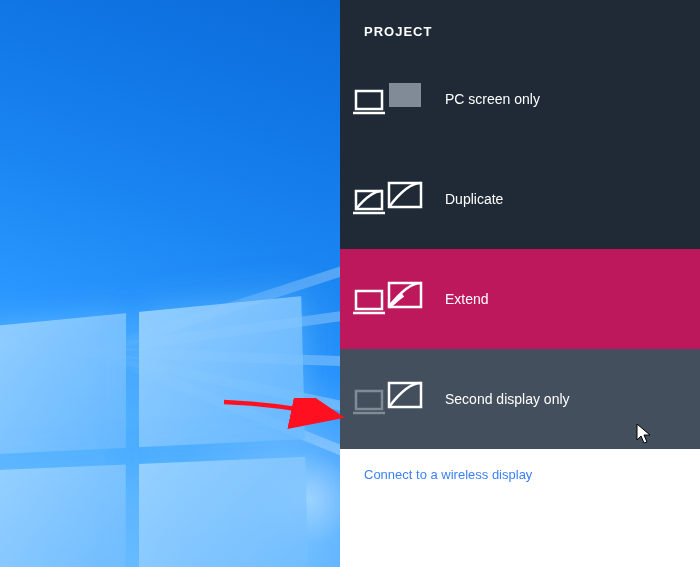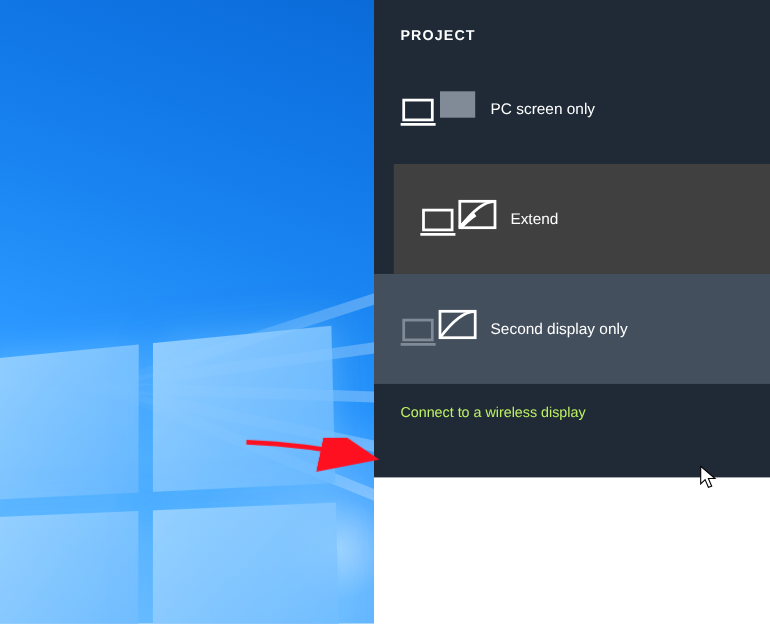--- a/index.html
+++ b/index.html
@@ -42,31 +42,31 @@
     
     .panel {
       position: absolute; left: 340px; top: 0; width: 360px; height: 434px;
       background: #1f2a36; color: #ffffff;
     }
     .panel-header { padding: 24px 24px 10px; }
     .panel-title { font-size: 13px; font-weight: 700; letter-spacing: 1px; }
 
     .options { }
     .option {
-      display: flex; align-items: center; gap: 12px;
-      height: 100px; padding: 0 24px;
+      display: flex; align-items: center; gap: 22px;
+      height: 100px; padding: 0 13px;
       cursor: pointer;
       color: #ffffff; font-size: 14px;
     }
     .option .icon-wrap { width: 70px; display:flex; justify-content:center; }
-    .option.selected    { background: #404040; margin-left: 18px; }
+    .option.selected    { background: #be185d; }
     .option.highlighted { background: #434f5c; }
 
     .wireless-link {
-      display: block; padding: 18px 24px; color: #bef264; font-size: 13px; cursor: pointer;
+      display: block; padding: 18px 24px; color: #3b82f6; font-size: 13px; cursor: pointer;
     }
 
     
     .arrow-annot {
       position: absolute; left: 218px; top: 398px; pointer-events: none;
     }
 
     
     .cursor {
       position: absolute; left: 636px; top: 423px; pointer-events: none;
@@ -110,20 +110,38 @@
             </g>
 
             <g fill="#808b97">
               <rect x="36" y="6" width="32" height="24"></rect>
             </g>
           </svg>
         </span>
         <span>PC screen only</span>
       </div>
 
+      <div class="option">
+        <span class="icon-wrap">
+          <svg width="70" height="44" viewBox="0 0 70 44">
+
+            <g fill="none" stroke="#ffffff" stroke-width="2.5">
+              <rect x="3" y="14" width="26" height="18"></rect>
+              <line x1="0" y1="36" x2="32" y2="36"></line>
+              <path d="M3 32 Q18 14 29 14"></path>
+            </g>
+
+            <g fill="none" stroke="#ffffff" stroke-width="2.5">
+              <rect x="36" y="6" width="32" height="24"></rect>
+              <path d="M36 30 Q54 6 68 6"></path>
+            </g>
+          </svg>
+        </span>
+        <span>Duplicate</span>
+      </div>
 
       <div class="option selected">
         <span class="icon-wrap">
           <svg width="70" height="44" viewBox="0 0 70 44">
 
             <g fill="none" stroke="#ffffff" stroke-width="2.5">
               <rect x="3" y="14" width="26" height="18"></rect>
               <line x1="0" y1="36" x2="32" y2="36"></line>
             </g>
 

